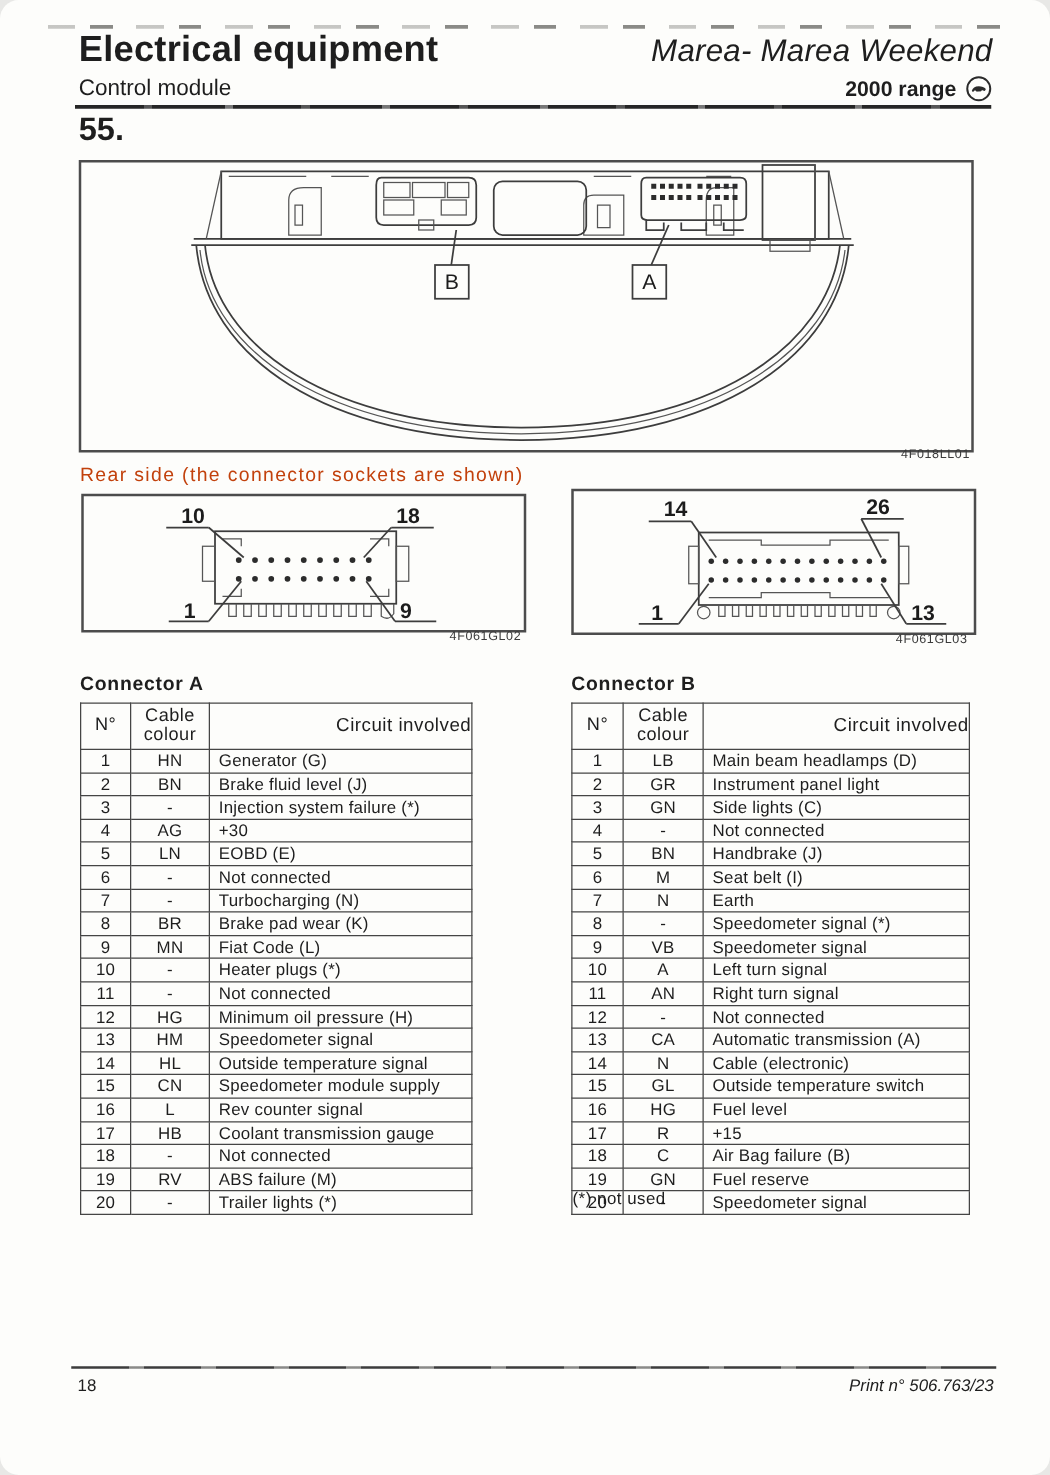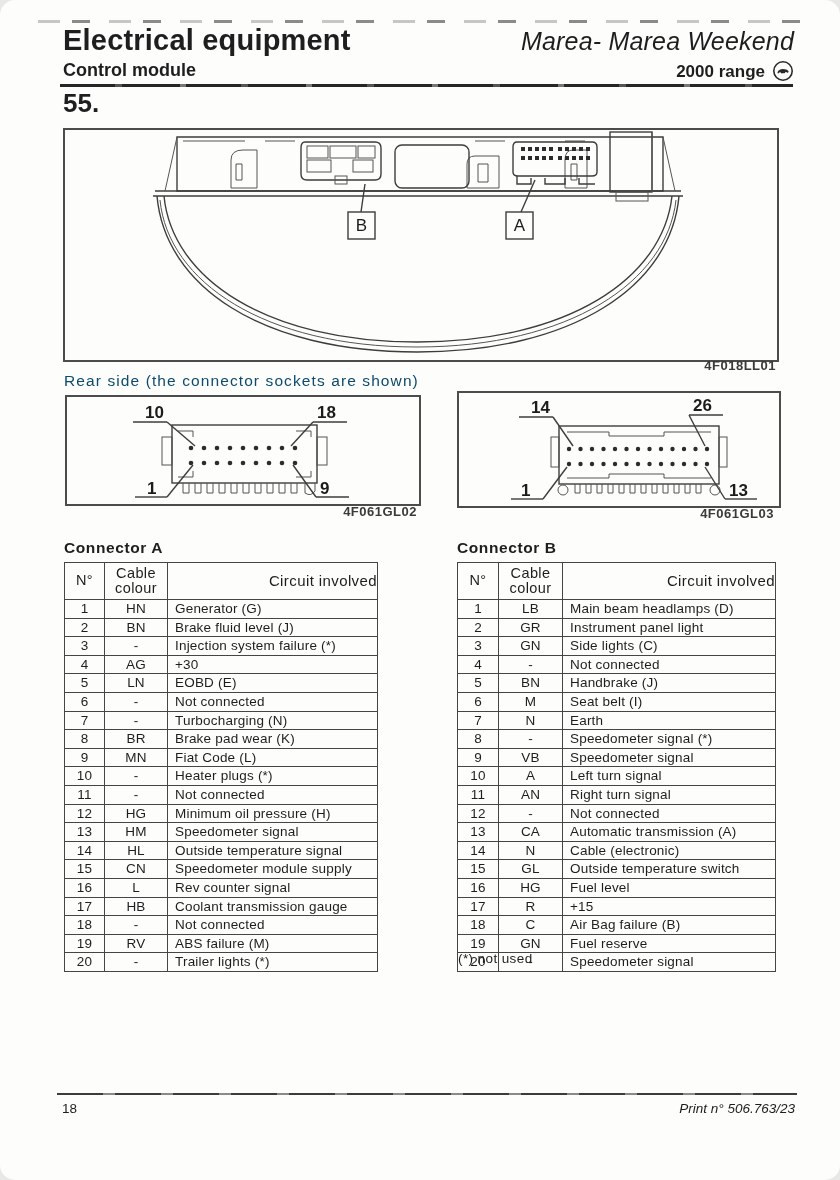--- a/index.html
+++ b/index.html
@@ -10,34 +10,34 @@
   }
   .abs { position:absolute; }
   
   #top-artifact {
     left:38px; top:20px; width:764px; height:3px;
     background:repeating-linear-gradient(90deg,#b9b9b6 0 22px, transparent 22px 34px, #6e6e6a 34px 52px, transparent 52px 71px);
     opacity:.8;
   }
   #hdr-title { left:63px; top:24px; font-size:29px; font-weight:bold; letter-spacing:.2px; }
   #hdr-model { right:46px; top:27px; font-size:25px; font-weight:normal; font-style:italic; letter-spacing:.2px; }
-  #hdr-sub   { left:63px; top:60px; font-size:18px; font-weight:bold; }
+  #hdr-sub   { left:63px; top:60px; font-size:18px; font-weight:normal; }
   #hdr-range { right:46px; top:60px; font-size:17px; font-weight:bold; display:flex; align-items:flex-end; gap:7px; }
   #hdr-rule  {
     left:60px; top:84px; width:733px; height:3px;
     background:repeating-linear-gradient(90deg,#262626 0 55px, #555 55px 62px, #262626 62px 120px, #777 120px 126px);
   }
   #hdr-section { left:63px; top:88px; font-size:26px; font-weight:bold; }
 
   .figbox { border:2px solid #4c4c4c; background:#fdfdfb; }
   #main-fig { left:63px; top:128px; width:712px; height:230px; }
-  .figcode { font-size:13px; color:#3a3a3a; letter-spacing:.5px;font-weight:bold; }
+  .figcode { font-size:10px; color:#3a3a3a; letter-spacing:.5px; }
   #main-fig-code { right:64px; top:358px; }
 
-  #rear-caption { left:64px; top:372px; font-size:15.5px; letter-spacing:1.1px; color:#0c4a6e; }
+  #rear-caption { left:64px; top:372px; font-size:15.5px; letter-spacing:1.1px; color:#c2410c; }
 
   #figA { left:65px;  top:395px; width:352px; height:107px; }
   #figA-code { right:423px; top:504px; }
   #figB { left:457px; top:391px; width:320px; height:113px; }
   #figB-code { right:66px; top:506px; }
 
   .conn-title { font-size:15.5px; font-weight:bold; letter-spacing:.6px; }
   #connA-title { left:64px;  top:539px; }
   #connB-title { left:457px; top:539px; }
 

